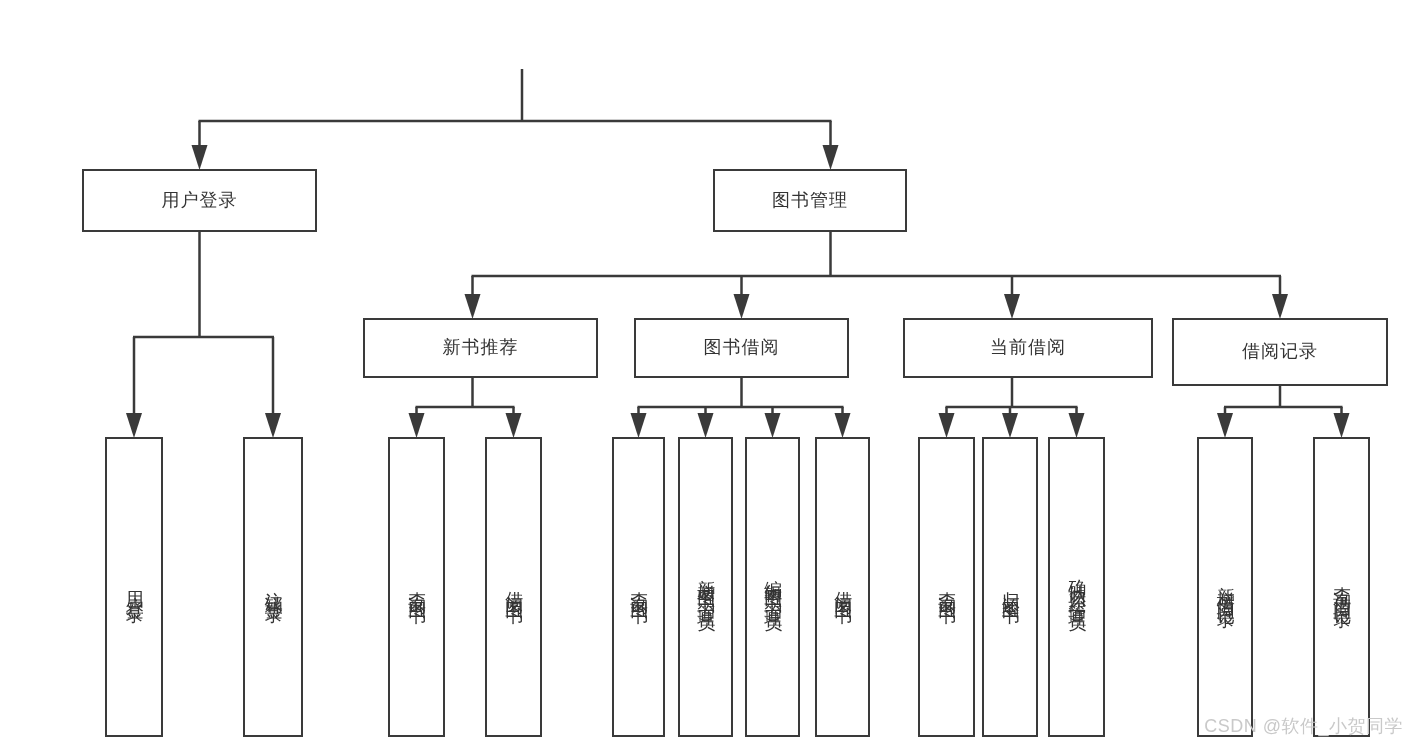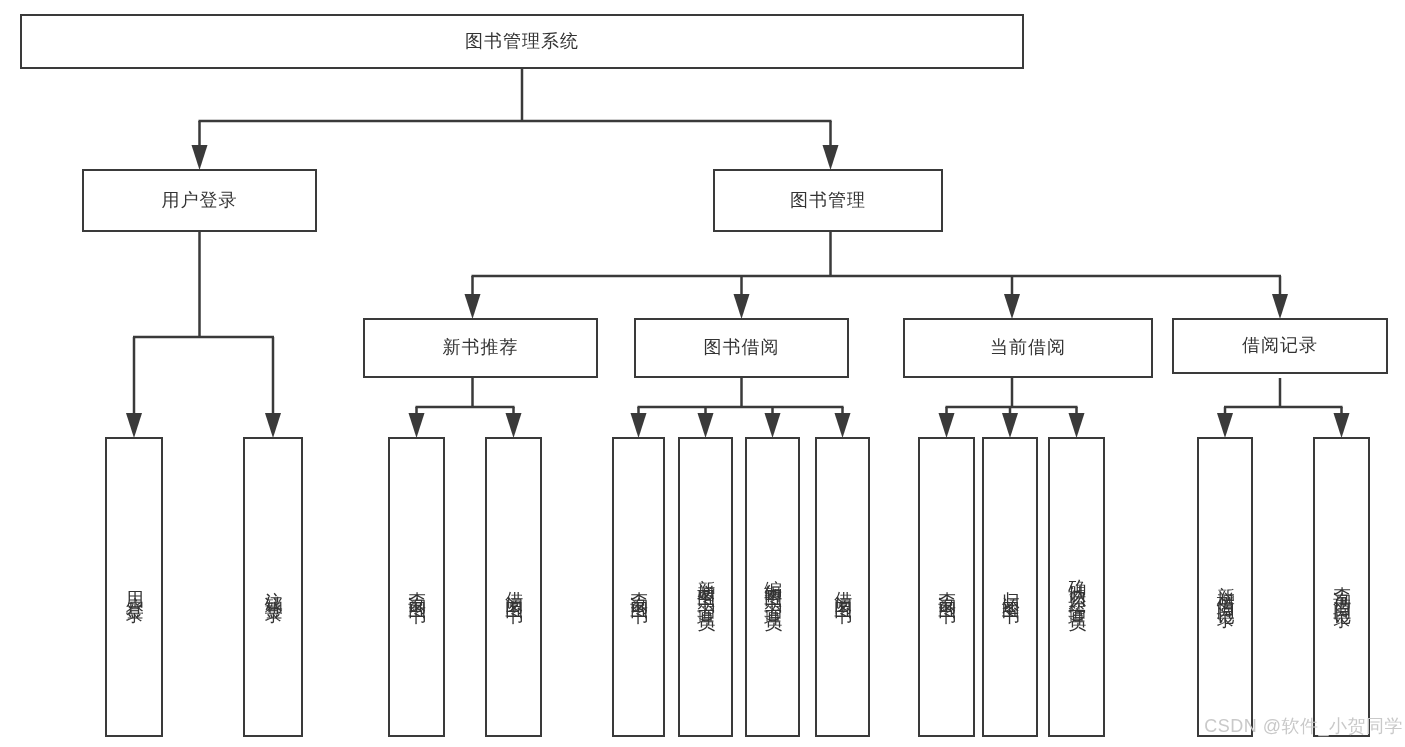--- a/index.html
+++ b/index.html
@@ -113,27 +113,26 @@
       <line x1="1076.5" y1="407" x2="1076.5" y2="416" stroke="#3a3a3a" stroke-width="2.5"></line>
       <polygon points="1076.5,438 1068.5,413 1084.5,413" fill="#3a3a3a"></polygon>
       <line x1="1280" y1="378" x2="1280" y2="407" stroke="#3a3a3a" stroke-width="2.5"></line>
       <line x1="1224" y1="407" x2="1342.5" y2="407" stroke="#3a3a3a" stroke-width="2.5"></line>
       <line x1="1225" y1="407" x2="1225" y2="416" stroke="#3a3a3a" stroke-width="2.5"></line>
       <polygon points="1225,438 1217,413 1233,413" fill="#3a3a3a"></polygon>
       <line x1="1341.5" y1="407" x2="1341.5" y2="416" stroke="#3a3a3a" stroke-width="2.5"></line>
       <polygon points="1341.5,438 1333.5,413 1349.5,413" fill="#3a3a3a"></polygon>
     </svg>
   <div id="nodes">
-      <div class="hbox" style="left: 20px; top: 14px; width: 1004px; height: 55px;">图书管理系统</div>
       <div class="hbox" style="left: 82px; top: 169px; width: 235px; height: 63px;">用户登录</div>
-      <div class="hbox" style="left: 713px; top: 169px; width: 230px; height: 63px;">图书管理</div>
+      <div class="hbox" style="left: 713px; top: 169px; width: 194px; height: 63px;">图书管理</div>
       <div class="hbox" style="left: 363px; top: 318px; width: 235px; height: 60px;">新书推荐</div>
       <div class="hbox" style="left: 634px; top: 318px; width: 215px; height: 60px;">图书借阅</div>
       <div class="hbox" style="left: 903px; top: 318px; width: 250px; height: 60px;">当前借阅</div>
-      <div class="hbox" style="left: 1172px; top: 318px; width: 216px; height: 56px;">借阅记录</div>
+      <div class="hbox" style="left: 1172px; top: 318px; width: 216px; height: 68px;">借阅记录</div>
       <div class="vbox" style="left: 105px; top: 437px; width: 58px; height: 300px;">用户登录</div>
       <div class="vbox" style="left: 243px; top: 437px; width: 60px; height: 300px;">注销登录</div>
       <div class="vbox" style="left: 388px; top: 437px; width: 57px; height: 300px;">查询图书</div>
       <div class="vbox" style="left: 485px; top: 437px; width: 57px; height: 300px;">借阅图书</div>
       <div class="vbox" style="left: 612px; top: 437px; width: 53px; height: 300px;">查询图书</div>
       <div class="vbox" style="left: 678px; top: 437px; width: 55px; height: 300px;">新增图书（管理员）</div>
       <div class="vbox" style="left: 745px; top: 437px; width: 55px; height: 300px;">编辑图书（管理员）</div>
       <div class="vbox" style="left: 815px; top: 437px; width: 55px; height: 300px;">借阅图书</div>
       <div class="vbox" style="left: 918px; top: 437px; width: 57px; height: 300px;">查询图书</div>
       <div class="vbox" style="left: 982px; top: 437px; width: 56px; height: 300px;">归还图书</div>

